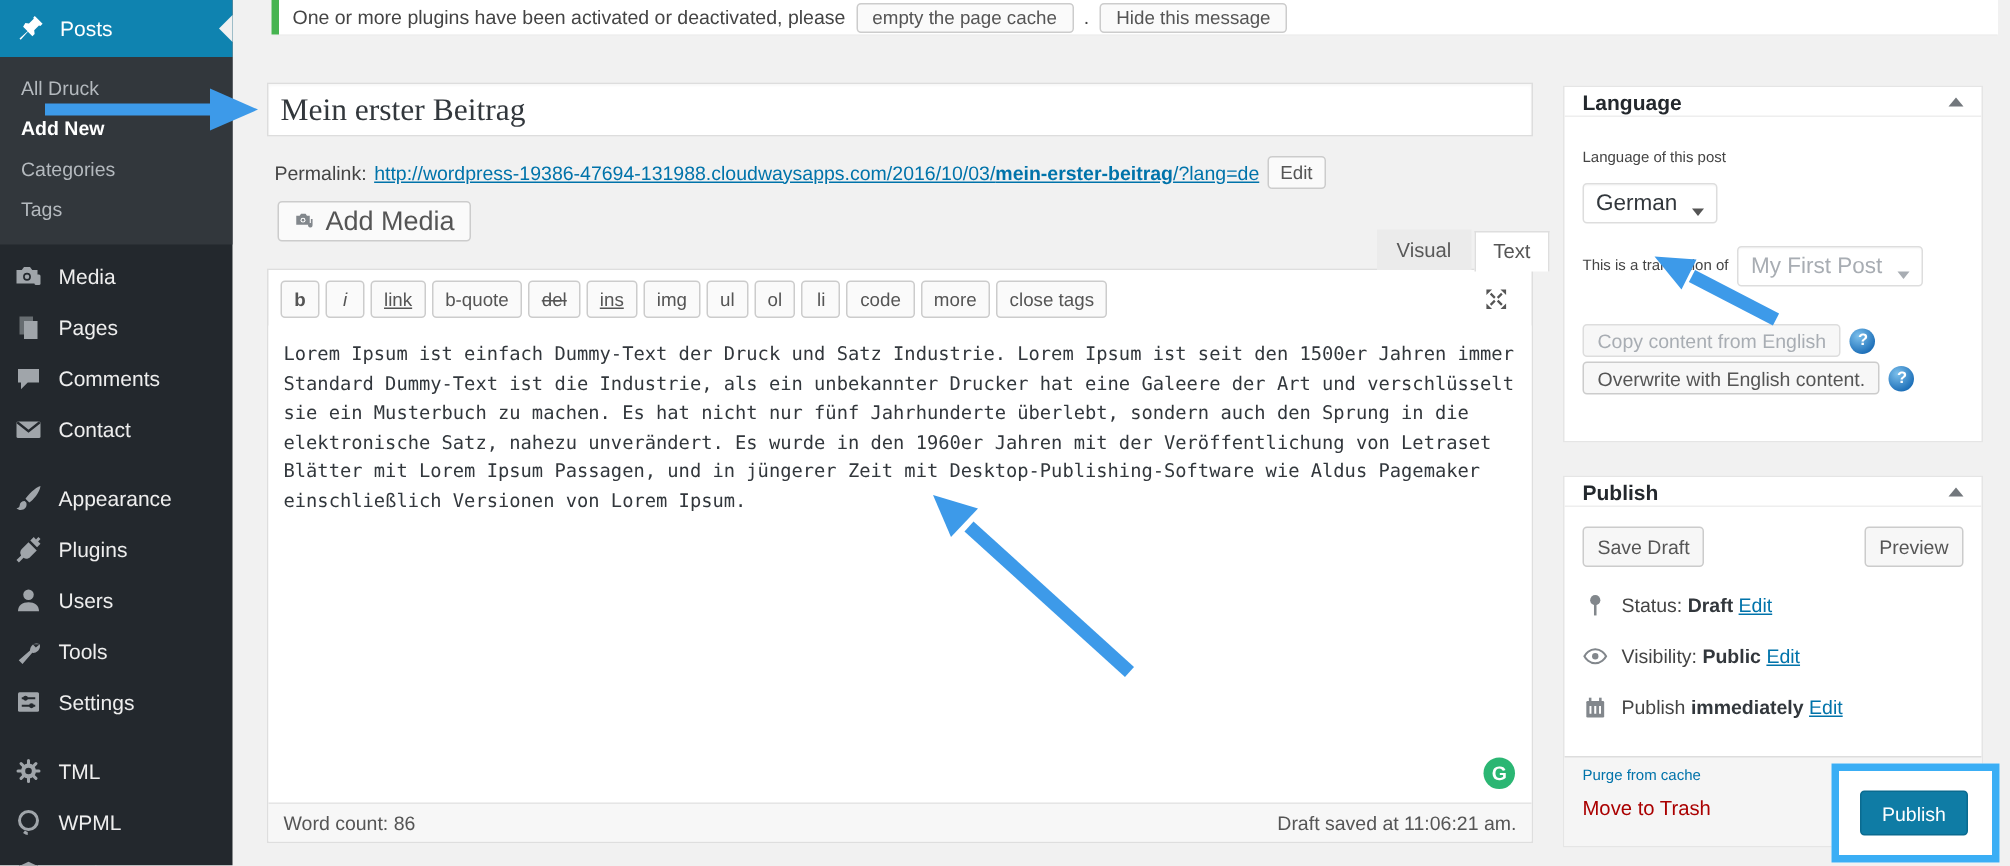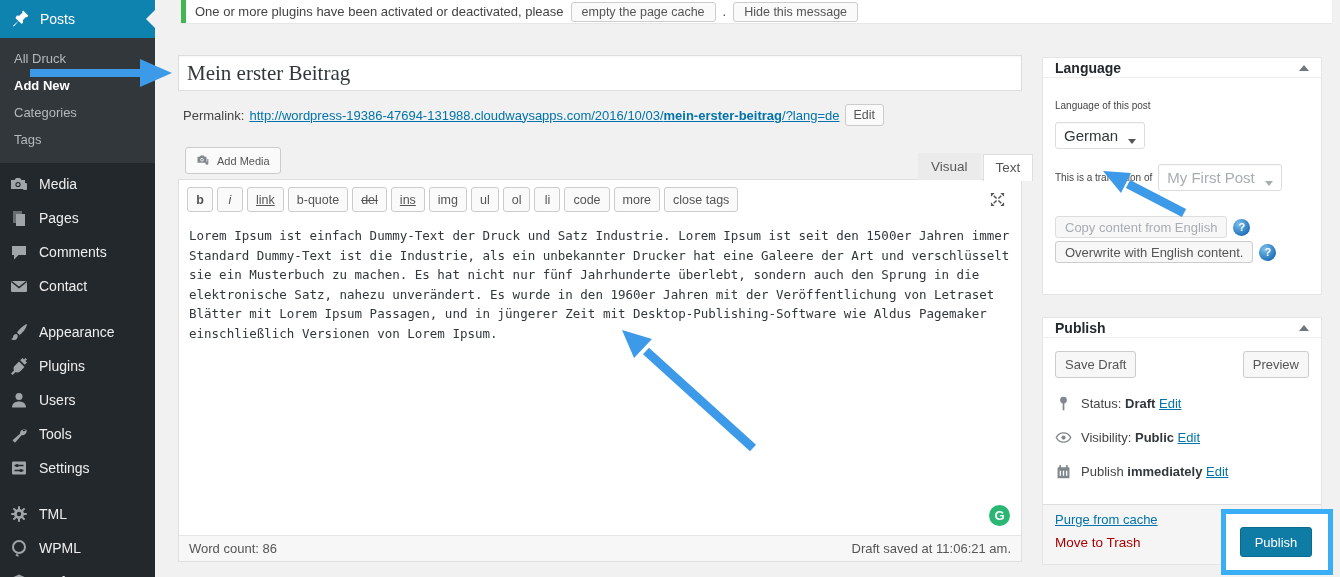--- a/index.html
+++ b/index.html
@@ -66,24 +66,24 @@
   .permalink-row a { color:#0073aa; text-decoration:underline; }
   .permalink-row .slug { font-weight:bold; }
   .small-btn {
     height:22px; padding:0 8px; font-size:12.5px; color:#555;
     background:#fafafa; border:1px solid #ccc; border-radius:3px; cursor:pointer;
     font-family:"Liberation Sans", sans-serif;
   }
 
   
   .add-media-btn {
-    position:absolute; left:185px; top:147px; height:27px;
+    position:absolute; left:185px; top:134px; height:27px;
     display:flex; align-items:center; gap:6px; padding:0 10px;
     background:#fafafa; border:1px solid #ccc; border-radius:3px;
-    font-size:11px; color:#555; cursor:pointer;
+    font-size:18px; color:#555; cursor:pointer;
   }
   .editor-tabs { position:absolute; left:918px; top:153px; display:flex; z-index:3; }
   .ed-tab {
     height:27px; padding:0 12px; line-height:26px; font-size:13.5px; color:#555;
     cursor:pointer; border:1px solid transparent; border-bottom:none;
   }
   .ed-tab.inactive { background:#ebebeb; color:#595959; margin-right:2px; }
   .ed-tab.active { background:#fff; border-color:#dedede; position:relative; top:1px; }
 
   
@@ -159,21 +159,21 @@
 
   .pub-actions { margin-top:13px; display:flex; justify-content:space-between; }
   .misc-row { margin-top:17px; display:flex; align-items:center; gap:9px; font-size:13px; color:#444; }
   .misc-row .mr-icon { width:17px; height:17px; display:inline-flex; flex:0 0 17px; }
   .misc-row b { color:#32373c; }
   .edit-link { color:#0073aa; text-decoration:underline; cursor:pointer; }
   .publish-footer {
     position:absolute; left:0; right:0; bottom:0; height:60px;
     background:#f5f5f5; border-top:1px solid #ddd; padding:7px 12px;
   }
-  .purge-link { display:block; font-size:13px; color:#0073aa; text-decoration:underline; cursor:pointer; }
+  .purge-link { display:block; font-size:10px; color:#0073aa; cursor:pointer; }
   .trash-link { display:block; margin-top:8px; font-size:13.5px; color:#a00; cursor:pointer; }
 
   .highlight-box {
     position:absolute; left:1221px; top:509px; width:112px; height:66px;
     border:5px solid #3aaef5; background:#fff; z-index:5;
   }
   .publish-btn {
     position:absolute; left:1240px; top:527px; width:72px; height:30px;
     background:#0f7ca5; border:1px solid #0a6b90; border-radius:3px;
     color:#fff; font-size:13px; cursor:pointer; z-index:6;

